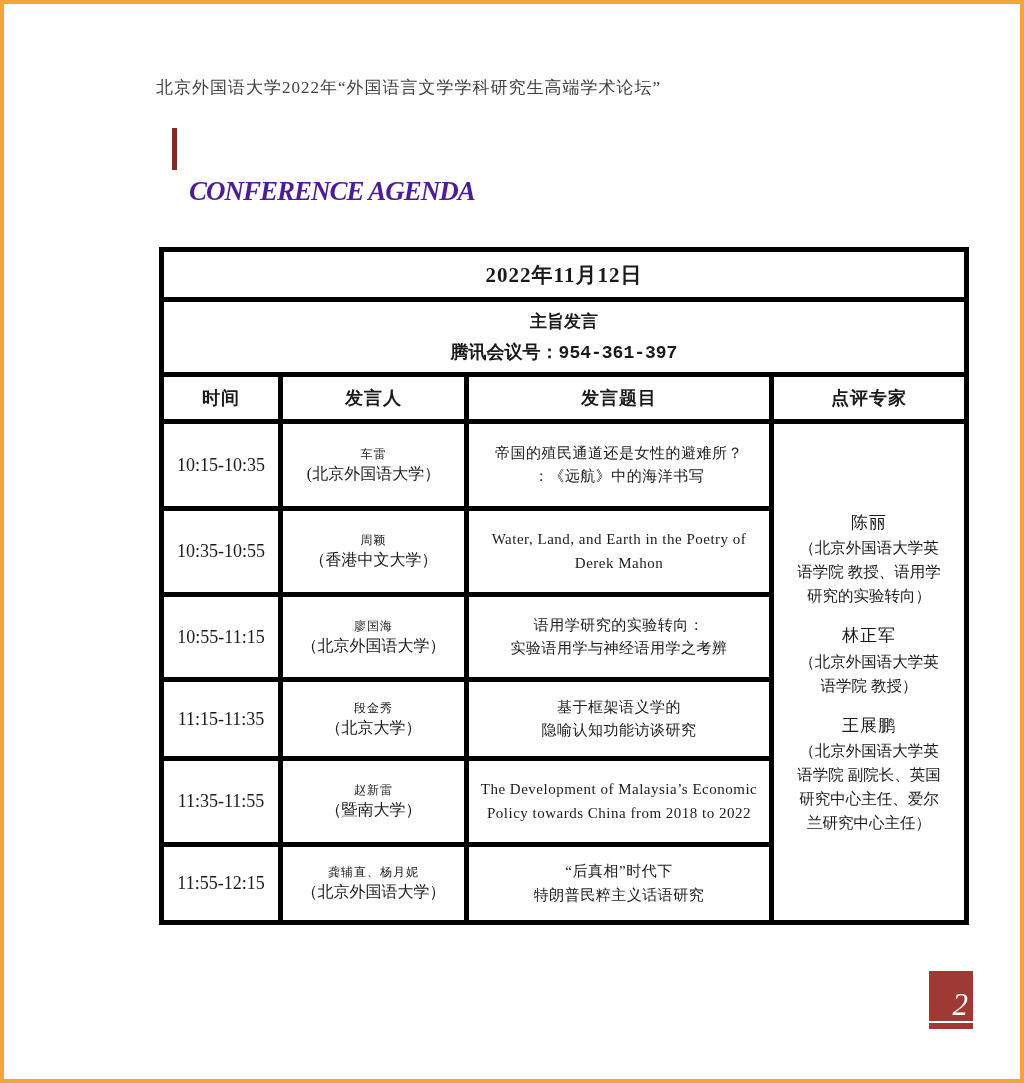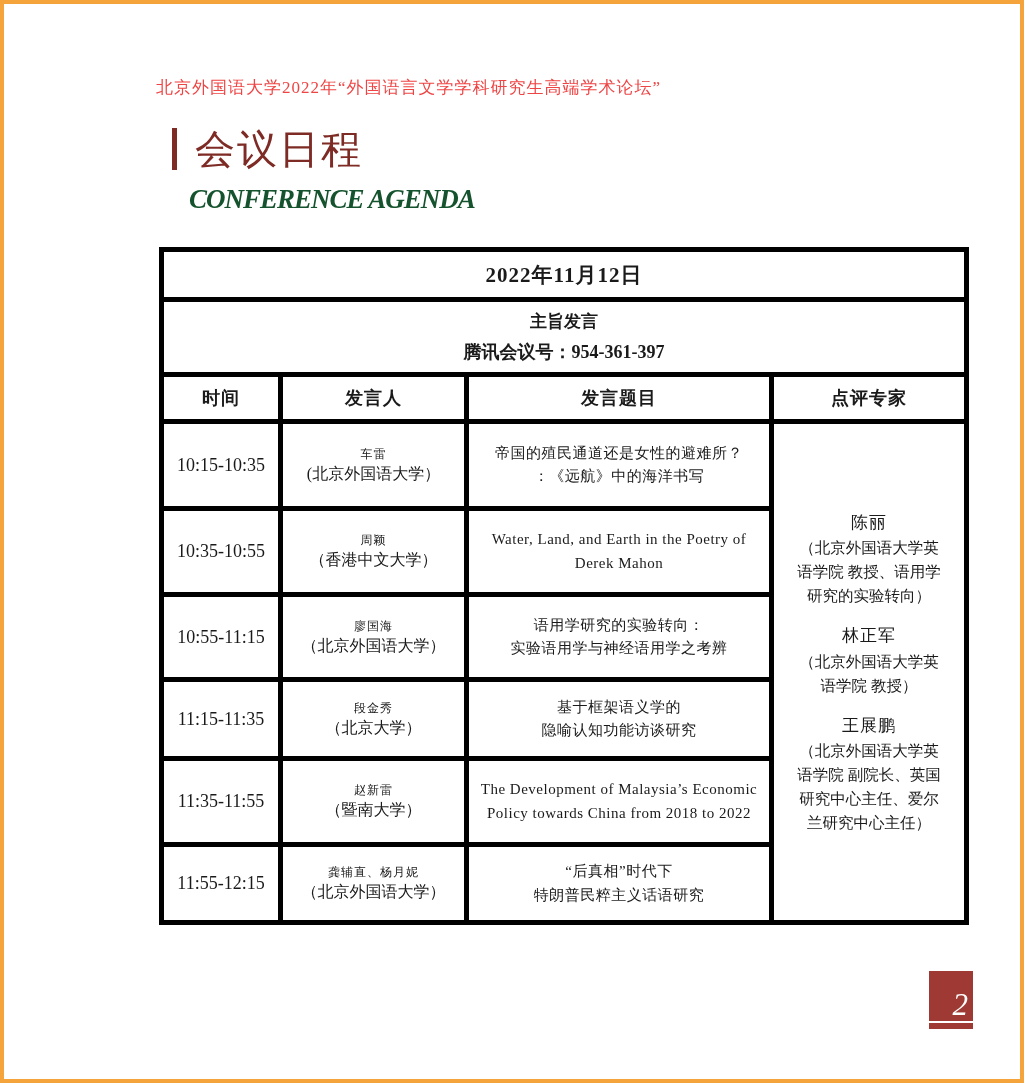--- a/index.html
+++ b/index.html
@@ -16,49 +16,49 @@
   }
 
   
   .doc-header {
     position: absolute;
     left: 152px;
     top: 72px;
     font-size: 17px;
     letter-spacing: 1px;
     font-family: "Liberation Serif", serif;
-    color: #ef4444;
+    color: #404040;
     white-space: nowrap;
   }
 
   
   .title-block { position: absolute; left: 168px; top: 124px; }
   .title-row { display: flex; align-items: center; }
   .title-bar {
     width: 5px; height: 42px;
     background: #7e2b25;
     margin-right: 18px;
   }
   .title-cn {
     font-family: "Liberation Sans", sans-serif;
     font-size: 40px;
     font-weight: 500;
     letter-spacing: 2px;
     color: #7e2b25;
     line-height: 1;
   }
   .title-en {
-    margin-top: 16px;
+    margin-top: 8px;
     margin-left: 17px;
     font-family: "Liberation Serif", serif;
     font-style: italic;
     font-weight: bold;
     font-size: 27px;
     letter-spacing: -1px;
-    color: #14532d;
+    color: #4c1d95;
     line-height: 1;
     white-space: nowrap;
   }
 
   
   table.agenda {
     position: absolute;
     left: 155px;
     top: 243px;
     width: 805px;
@@ -91,21 +91,21 @@
   }
   .keynote-title {
     font-size: 17px;
     font-weight: bold;
     font-family: "Liberation Sans", sans-serif;
     margin-bottom: 7px;
   }
   .keynote-meeting {
     font-size: 18px;
     font-weight: bold;
-    font-family: Liberation Serif, serif;
+    font-family: Liberation Mono, monospace;
   }
   .col-head {
     font-size: 18px;
     font-weight: bold;
     font-family: "Liberation Sans", sans-serif;
     letter-spacing: 1px;
   }
   .c-time {
     font-size: 18px;
     font-family: "Liberation Serif", serif;
@@ -172,21 +172,20 @@
 </head>
 <body>
 
 <div class="page">
 
   <div class="doc-header">北京外国语大学2022年“外国语言文学学科研究生高端学术论坛”</div>
 
   <div class="title-block">
     <div class="title-row">
       <div class="title-bar"></div>
-      <div class="title-cn">会议日程</div>
     </div>
     <div class="title-en">CONFERENCE AGENDA</div>
   </div>
 
   <table class="agenda">
     <colgroup>
       <col style="width:119px">
       <col style="width:186px">
       <col style="width:305px">
       <col style="width:195px">

